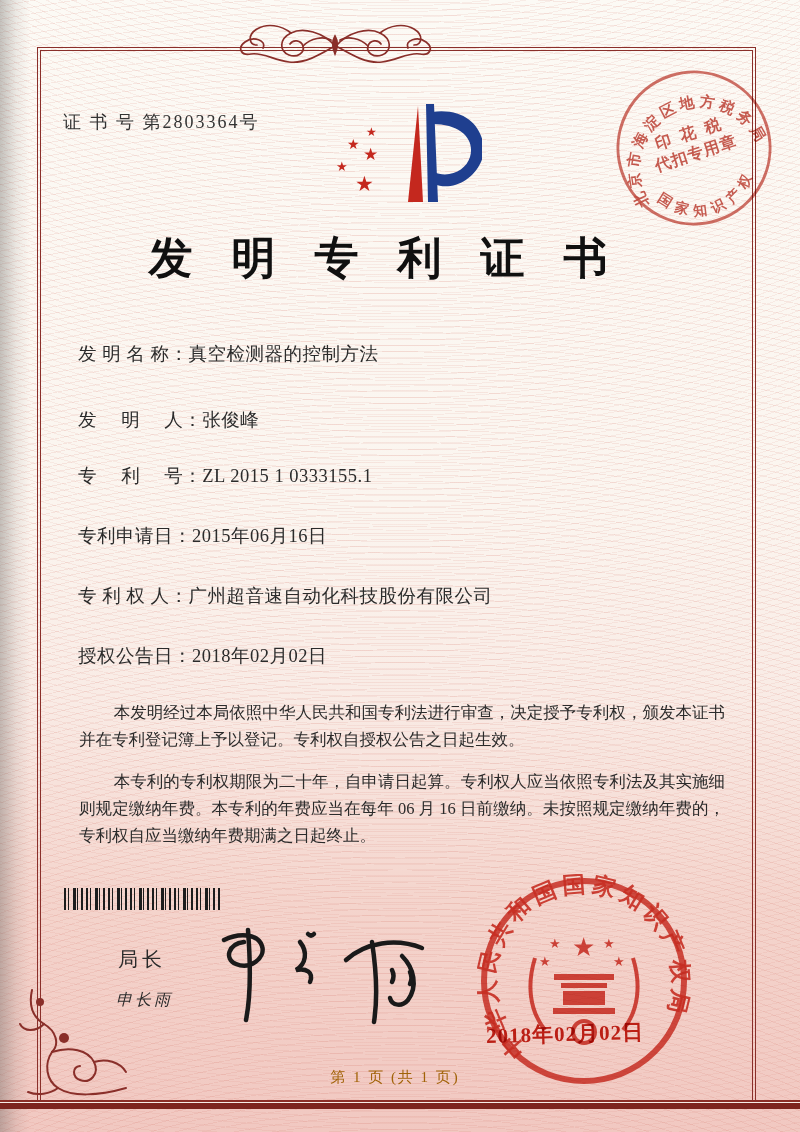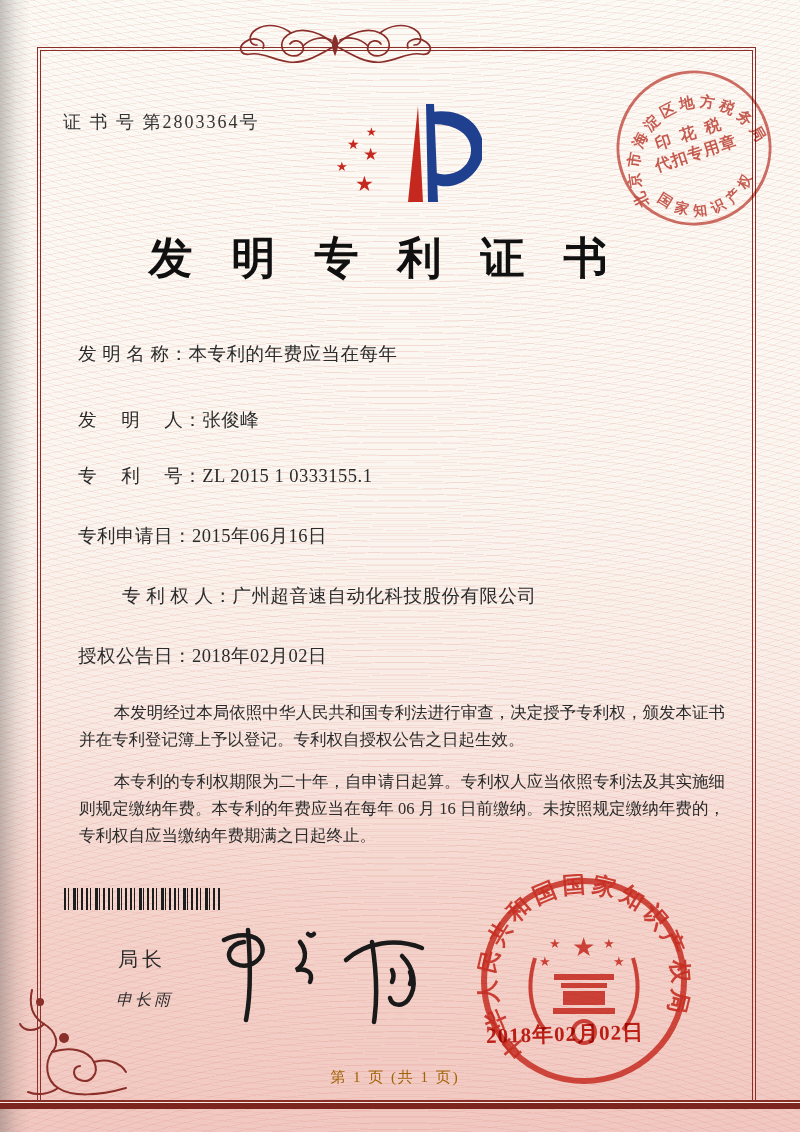--- a/index.html
+++ b/index.html
@@ -40,21 +40,21 @@
     transform:rotate(-18deg);mix-blend-mode:multiply;opacity:.92;
   }
   .doc-title{
     position:absolute;left:0;top:229px;width:770px;text-align:center;
     font-size:44px;font-weight:bold;letter-spacing:14px;color:#101010;
   }
   .fields{position:absolute;left:78px;top:0;width:660px;}
   .field-row{position:absolute;left:0;font-size:18.5px;letter-spacing:.5px;white-space:nowrap;}
   .field-row .lbl{white-space:pre;}
   .row0{top:341px;} .row1{top:407px;} .row2{top:463px;}
-  .row3{top:523px;} .row4{top:583px;margin-left:44px;} .row5{top:643px;}
+  .row3{top:523px;} .row4{top:583px;} .row5{top:643px;}
   .body-text{
     position:absolute;left:64px;top:684px;width:676px;
     font-size:16.5px;line-height:27px;text-align:justify;
   }
   .body-text p{margin:15px;text-indent:2.1em;}
   .barcode{
     position:absolute;left:64px;top:888px;width:156px;height:22px;
     background:repeating-linear-gradient(90deg,
       #1d1d1d 0 2px, transparent 2px 4px,
       #1d1d1d 4px 5px, transparent 5px 9px,
@@ -154,21 +154,21 @@
       <text font-size="14" fill="rgba(191,62,50,0.9)" letter-spacing="6" font-weight="bold">
         <textPath href="#taxBottom">国家知识产权局</textPath>
       </text>
     </svg>
   </div>
 
   <div class="doc-title">发 明 专 利 证 书</div>
 
   <div class="fields">
     <div class="field-row row0">
-      <span class="lbl">发 明 名 称：</span><span>本专利的年费应当在每年</span>
+      <span class="lbl">发 明 名 称：</span><span>真空检测器的控制方法</span>
     </div>
     <div class="field-row row1">
       <span class="lbl">发　 明　 人：</span><span>张俊峰</span>
     </div>
     <div class="field-row row2">
       <span class="lbl">专　 利　 号：</span><span>ZL 2015 1 0333155.1</span>
     </div>
     <div class="field-row row3">
       <span class="lbl">专利申请日：</span><span>2015年06月16日</span>
     </div>

